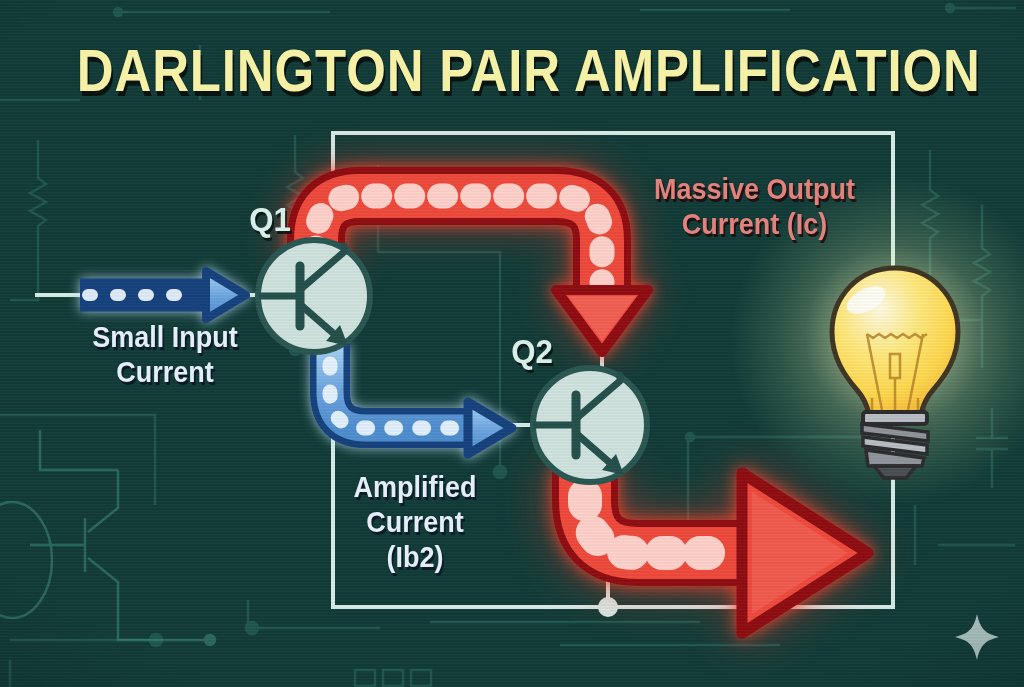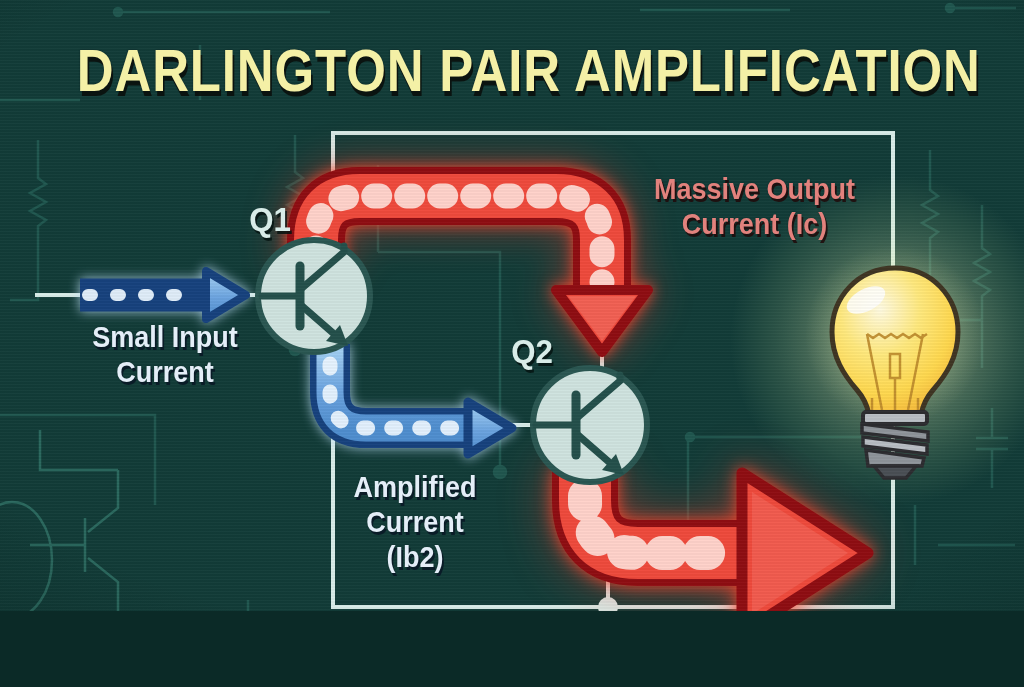--- a/index.html
+++ b/index.html
@@ -1,17 +1,17 @@
 <!DOCTYPE html>
 <html style="--c-background: #123c38; --c-circuit_trace: #2e7266; --c-title_yellow: #f4f0a6; --c-wire: #d8ece8; --c-red_arrow: #ef4a3c; --c-red_outline: #8f0d12; --c-blue_arrow: #6ca4e0; --c-blue_outline: #17427e; --c-salmon_text: #e2827d; --c-pale_blue_text: #e4eef8; --c-transistor_fill: #cfe3df; --c-transistor_stroke: #24504b; --c-bulb_yellow: #ffd84e; --c-bulb_base_gray: #9aa0a6; --c-sparkle: #b6cdc9;"><head>
 <meta charset="utf-8">
 <style>
   html,body{margin:0;padding:0;background:#0b2a27;}
   #stage{
-    position:relative;width:1024px;height:611px;overflow:hidden;
+    position:relative;width:1024px;height:687px;overflow:hidden;
     background:#123c38;
     font-family:"Liberation Sans", sans-serif;
   }
   #diagram-svg{position:absolute;left:0;top:0;}
   .overlay{position:absolute;left:0;top:0;width:100%;height:100%;pointer-events:none;}
   #scanlines{background:repeating-linear-gradient(180deg, rgba(255,255,255,0.025) 0 1px, rgba(0,0,0,0.03) 1px 3px);}
   #vignette{background:radial-gradient(120% 115% at 50% 45%, rgba(0,0,0,0) 52%, rgba(3,18,16,0.55) 100%);}
   .txt{position:absolute;font-weight:bold;line-height:1.16;text-align:center;white-space:nowrap;}
   #title{
     left:0;top:36px;width:1024px;font-size:60px;letter-spacing:1px;

